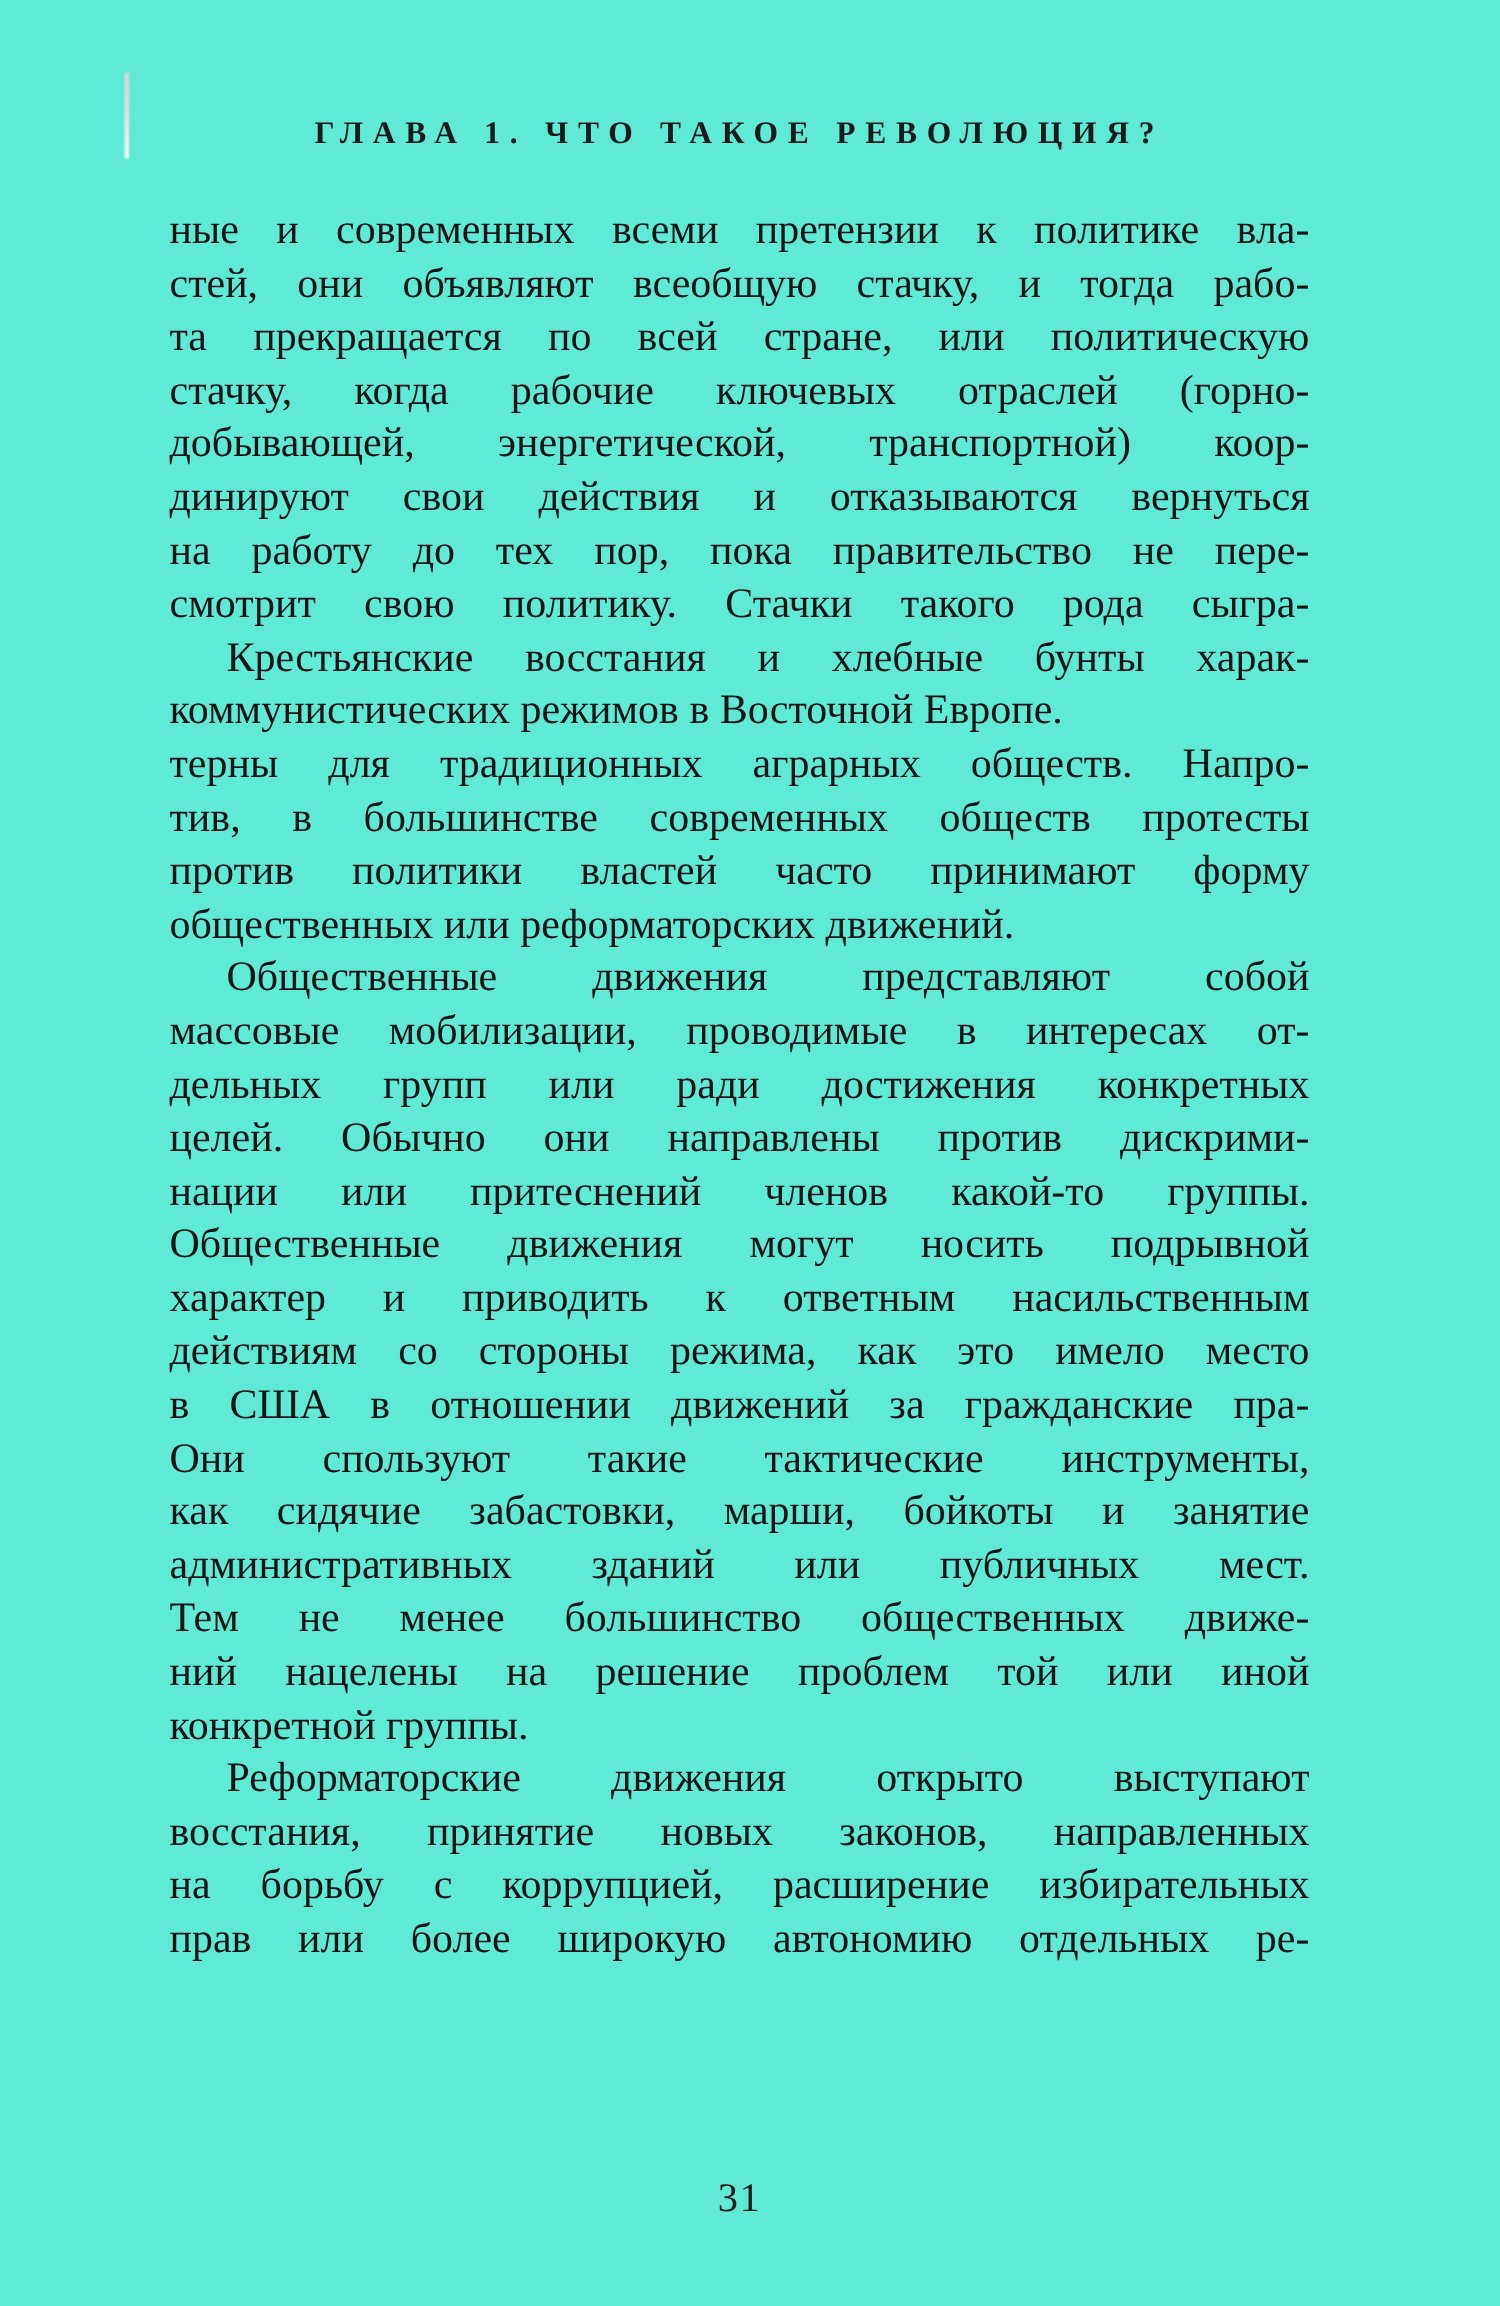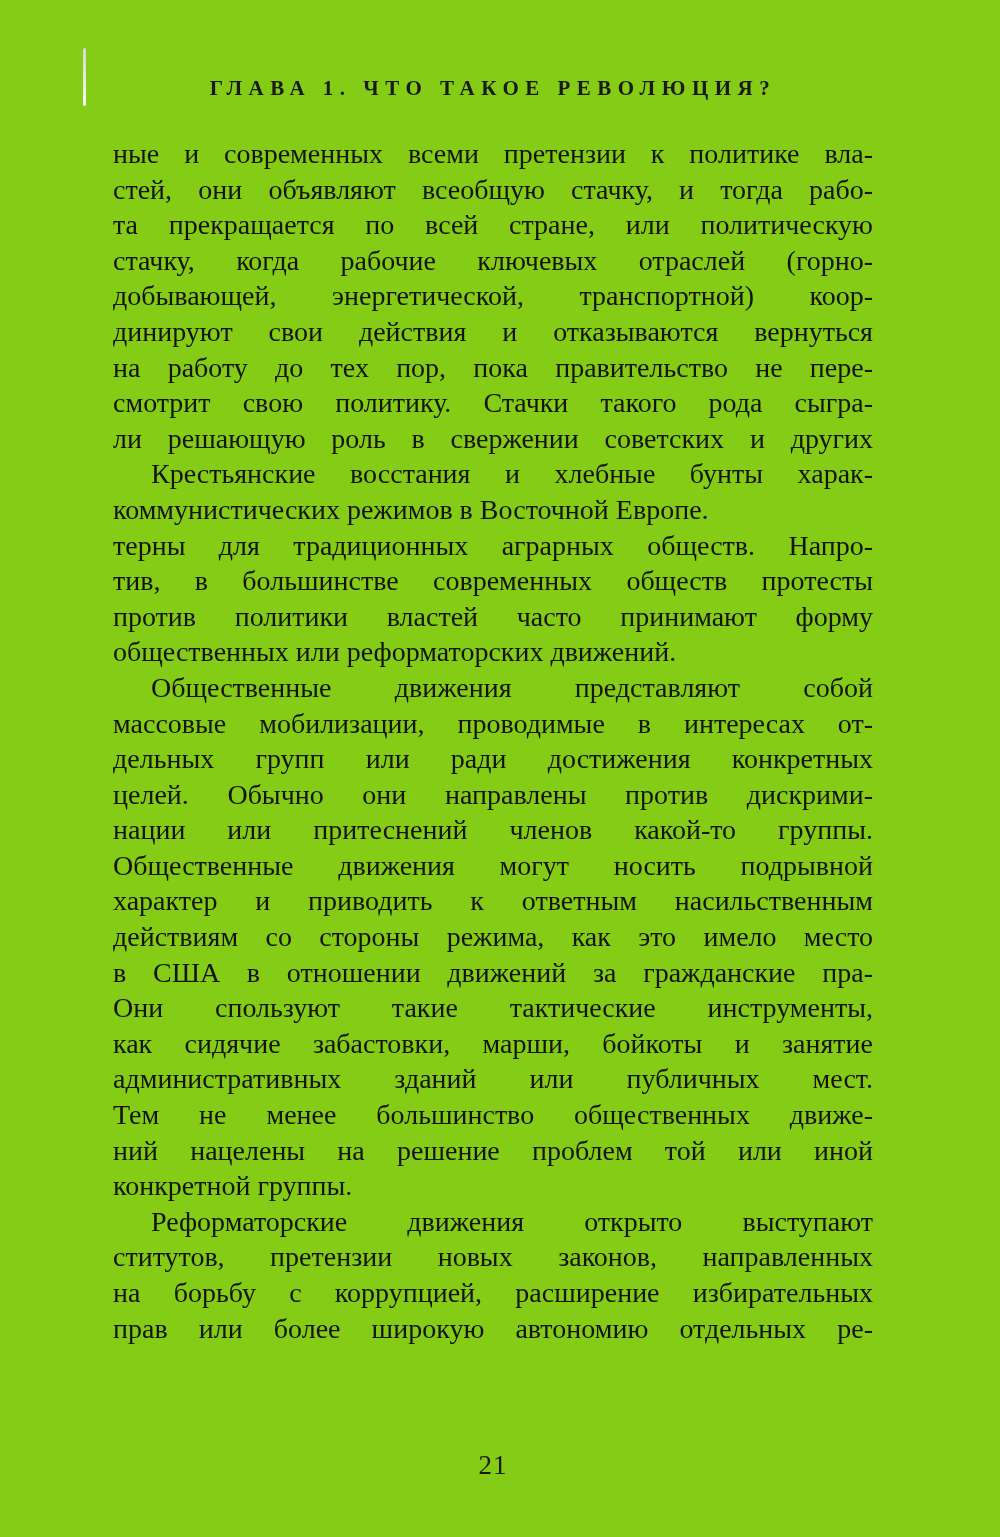--- a/index.html
+++ b/index.html
@@ -4,21 +4,21 @@
 <style>
   html, body {
     margin: 0;
     padding: 0;
     background: #ffffff;
   }
   .page {
     position: relative;
     width: 1000px;
     height: 1537px;
-    background: #84cc16;
+    background: #5eead4;
     overflow: hidden;
     font-family: "Liberation Serif", "DejaVu Serif", serif;
     color: #161616;
   }
   .scan-artifact {
     position: absolute;
     left: 83px;
     top: 48px;
     width: 3px;
     height: 58px;
@@ -78,21 +78,20 @@
   <div class="running-head">ГЛАВА 1. ЧТО ТАКОЕ РЕВОЛЮЦИЯ?</div>
   <div class="text-block" id="text-block">
       <div class="line">ные и современных всеми претензии к политике вла-</div>
       <div class="line">стей, они объявляют всеобщую стачку, и тогда рабо-</div>
       <div class="line">та прекращается по всей стране, или политическую</div>
       <div class="line">стачку, когда рабочие ключевых отраслей (горно-</div>
       <div class="line">добывающей, энергетической, транспортной) коор-</div>
       <div class="line">динируют свои действия и отказываются вернуться</div>
       <div class="line">на работу до тех пор, пока правительство не пере-</div>
       <div class="line">смотрит свою политику. Стачки такого рода сыгра-</div>
-      <div class="line">ли решающую роль в свержении советских и других</div>
       <div class="line indent">Крестьянские восстания и хлебные бунты харак-</div>
       <div class="line para-end">коммунистических режимов в Восточной Европе.</div>
       <div class="line">терны для традиционных аграрных обществ. Напро-</div>
       <div class="line">тив, в большинстве современных обществ протесты</div>
       <div class="line">против политики властей часто принимают форму</div>
       <div class="line para-end">общественных или реформаторских движений.</div>
       <div class="line indent">Общественные движения представляют собой</div>
       <div class="line">массовые мобилизации, проводимые в интересах от-</div>
       <div class="line">дельных групп или ради достижения конкретных</div>
       <div class="line">целей. Обычно они направлены против дискрими-</div>
@@ -101,18 +100,18 @@
       <div class="line">характер и приводить к ответным насильственным</div>
       <div class="line">действиям со стороны режима, как это имело место</div>
       <div class="line">в США в отношении движений за гражданские пра-</div>
       <div class="line">Они спользуют такие тактические инструменты,</div>
       <div class="line">как сидячие забастовки, марши, бойкоты и занятие</div>
       <div class="line">административных зданий или публичных мест.</div>
       <div class="line">Тем не менее большинство общественных движе-</div>
       <div class="line">ний нацелены на решение проблем той или иной</div>
       <div class="line para-end">конкретной группы.</div>
       <div class="line indent">Реформаторские движения открыто выступают</div>
-      <div class="line">ститутов, претензии новых законов, направленных</div>
+      <div class="line">восстания, принятие новых законов, направленных</div>
       <div class="line">на борьбу с коррупцией, расширение избирательных</div>
       <div class="line">прав или более широкую автономию отдельных ре-</div>
     </div>
-  <div class="page-number">21</div>
+  <div class="page-number">31</div>
 </div>
 
 </body></html>

